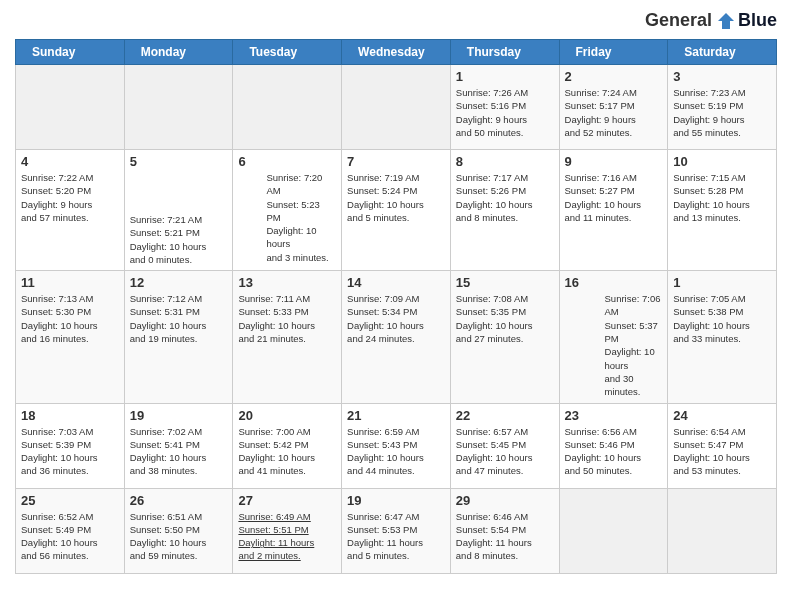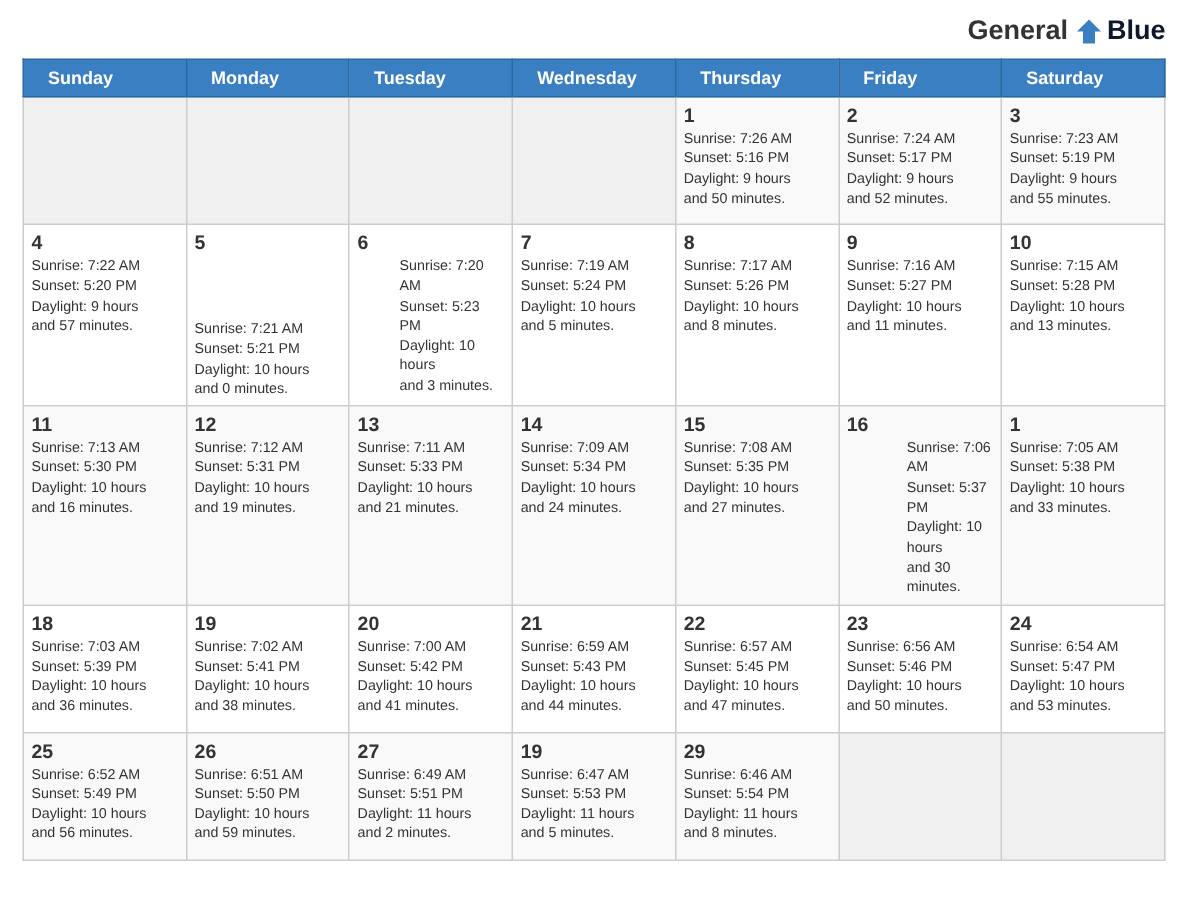--- a/index.html
+++ b/index.html
@@ -307,21 +307,21 @@
         </td>
         <td>
           <span class="day-number">26</span>
           <div class="day-info" style="white-space: pre-line;">Sunrise: 6:51 AM
 Sunset: 5:50 PM
 Daylight: 10 hours
 and 59 minutes.</div>
         </td>
         <td>
           <span class="day-number">27</span>
-          <div class="day-info" style="white-space: pre-line;">Sunrise: 6:49 AM
+          <div class="day-info" style="white-space: pre-line; text-decoration: underline;">Sunrise: 6:49 AM
 Sunset: 5:51 PM
 Daylight: 11 hours
 and 2 minutes.</div>
         </td>
         <td>
           <span class="day-number">19</span>
           <div class="day-info" style="white-space: pre-line;">Sunrise: 6:47 AM
 Sunset: 5:53 PM
 Daylight: 11 hours
 and 5 minutes.</div>

